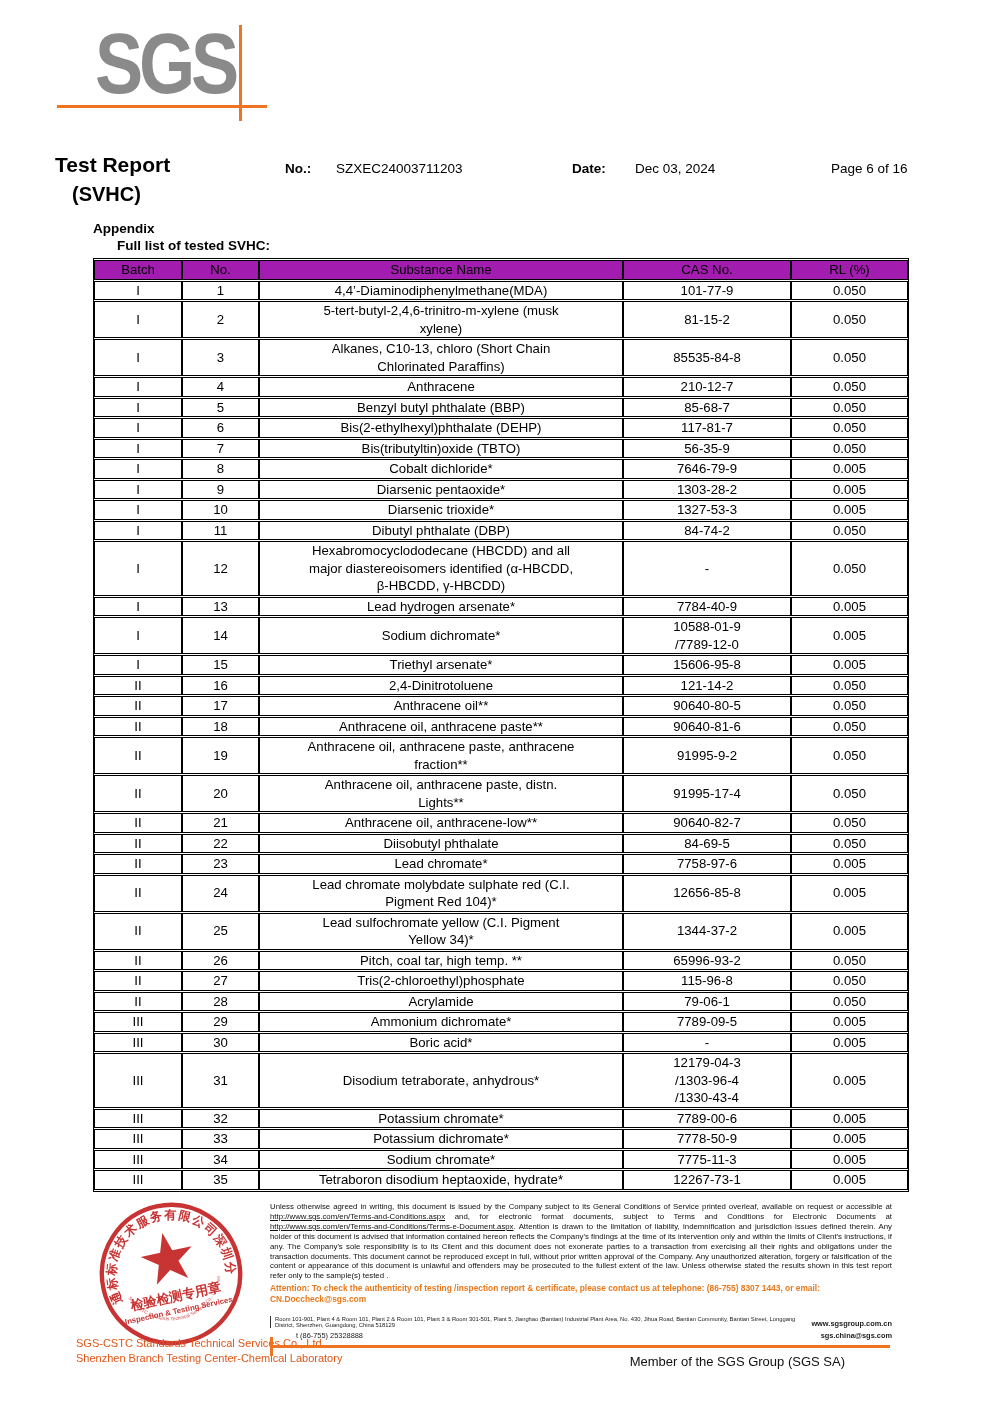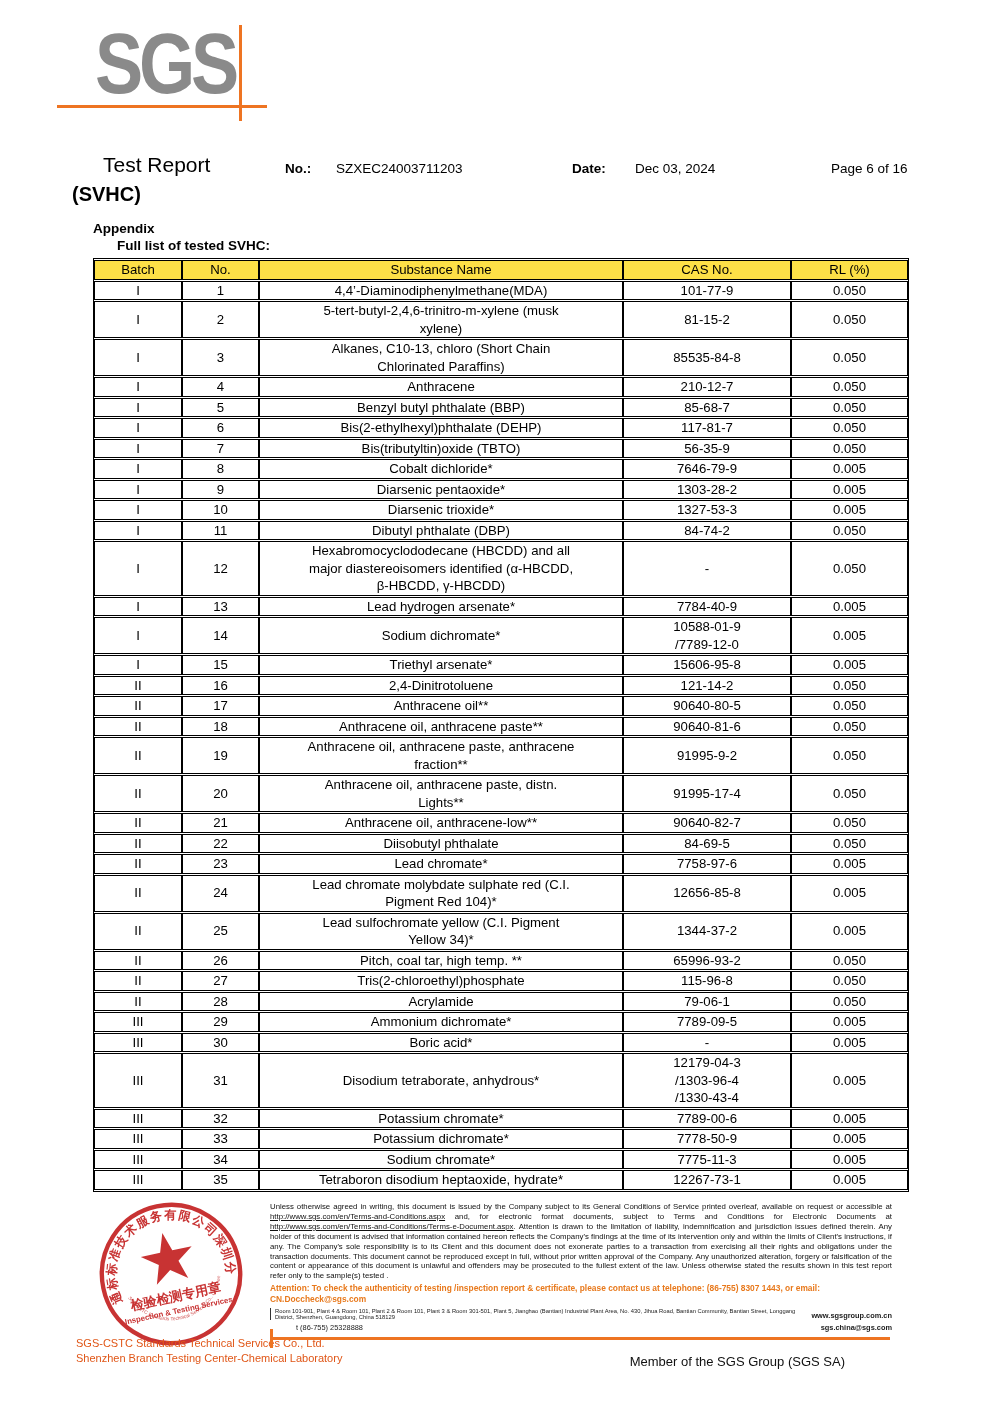--- a/index.html
+++ b/index.html
@@ -7,64 +7,64 @@
   body { font-family:"Liberation Sans","DejaVu Sans",sans-serif; color:#000; }
   .page { position:relative; width:1000px; height:1414px; background:#fff; overflow:hidden; }
 
   
   .logo-wrap { position:absolute; left:95px; top:22px; }
   .logo-text { font-size:86px; line-height:82px; font-weight:bold; color:#8a8a8a;
                letter-spacing:-5px; transform:scaleX(.84); transform-origin:left center; display:inline-block; }
   .logo-hline { position:absolute; left:57px; top:105px; width:210px; height:3px; background:#ee7422; }
   .logo-vline { position:absolute; left:239px; top:25px; width:3px; height:96px; background:#ee7422; }
 
-  .title1 { position:absolute; left:55px; top:153px; font-size:21px; font-weight:normal;margin-left:48px; }
+  .title1 { position:absolute; left:55px; top:153px; font-size:21px; font-weight:bold; }
   .title2 { position:absolute; left:72px; top:183px; font-size:20px; font-weight:bold; }
 
   .meta { position:absolute; top:161px; font-size:13.5px; }
   .m-no-label   { left:285px; font-weight:bold; }
   .m-no-value   { left:336px; }
   .m-date-label { left:572px; font-weight:bold; }
   .m-date-value { left:635px; }
   .m-page       { left:831px; }
 
   .appendix    { position:absolute; left:93px; top:221px; font-size:13.5px; font-weight:bold; }
   .subheading  { position:absolute; left:93px; top:238px; font-size:13.5px; font-weight:bold;padding-left:24px; }
 
   
   .tbl-wrap { position:absolute; left:93px; top:258px; width:816px; }
   table.svhc { border-collapse:separate; border-spacing:0 1px; width:816px; table-layout:fixed; border:1px solid #000; }
   table.svhc th, table.svhc td {
     border:1px solid #000; padding:0 3px; font-size:13.2px; line-height:17.5px;
     text-align:center; vertical-align:middle; white-space:pre-line; font-weight:normal;
     overflow:hidden;
   }
-  table.svhc th { background:#fde047; }
+  table.svhc th { background:#a21caf; }
   .c-batch{width:88px}.c-no{width:77px}.c-sub{width:364px}.c-cas{width:168px}.c-rl{width:117px}
 
   
   .stamp { position:absolute; left:98px; top:1201px; width:146px; height:146px; transform:rotate(-12deg); opacity:.92; }
   .company-lines { position:absolute; left:76px; top:1336px; color:#e05617; font-size:11px; line-height:15px; white-space:nowrap; }
 
   .f-right { position:absolute; left:270px; top:1202px; width:622px; }
   .disclaimer { font-size:7.8px; line-height:9.9px; text-align:justify; color:#111; }
   .disclaimer .u { text-decoration:underline; }
   .attention { margin-top:2px; font-size:8.4px; line-height:10.6px; font-weight:bold; color:#e8791c; }
   .attention .u { }
-  .addr1 { margin-top:4px; display:flex; justify-content:center; align-items:flex-end;
+  .addr1 { margin-top:12px; display:flex; justify-content:center; align-items:flex-end;
            border-left:1.5px solid #333; padding-left:4px; }
   .addr1 .left { font-size:5.8px; color:#222; }
   .addr1 .right { font-size:7.4px; font-weight:bold; color:#222; white-space:nowrap; margin-left:6px; }
   .addr2 { margin-top:3px; display:flex; justify-content:space-between; align-items:flex-end; padding-left:4px; }
   .addr2 .cn { font-size:8.6px; font-weight:bold; color:#111; }
   .addr2 .tel { font-size:7.4px; color:#222; white-space:nowrap; margin-left:22px; }
   .addr2 .right { font-size:7.4px; font-weight:bold; color:#222; white-space:nowrap; margin-left:8px; }
   .orange-rule { position:relative; margin-top:5px; width:620px; height:3px; background:#ee7422; }
   .orange-rule .tick { position:absolute; left:0px; top:-8px; width:2.5px; height:19px; background:#ee7422; }
-  .member { margin-top:14px; width:620px; text-align:right; padding-right:45px; font-size:13px; color:#111; }
+  .member { margin-top:6px; width:620px; text-align:right; padding-right:45px; font-size:13px; color:#111; }
 </style>
 </head>
 <body>
 
 <div class="page">
 
   <div class="logo-wrap">
     <span class="logo-text">SGS</span>
   </div>
   <div class="logo-hline"></div>

